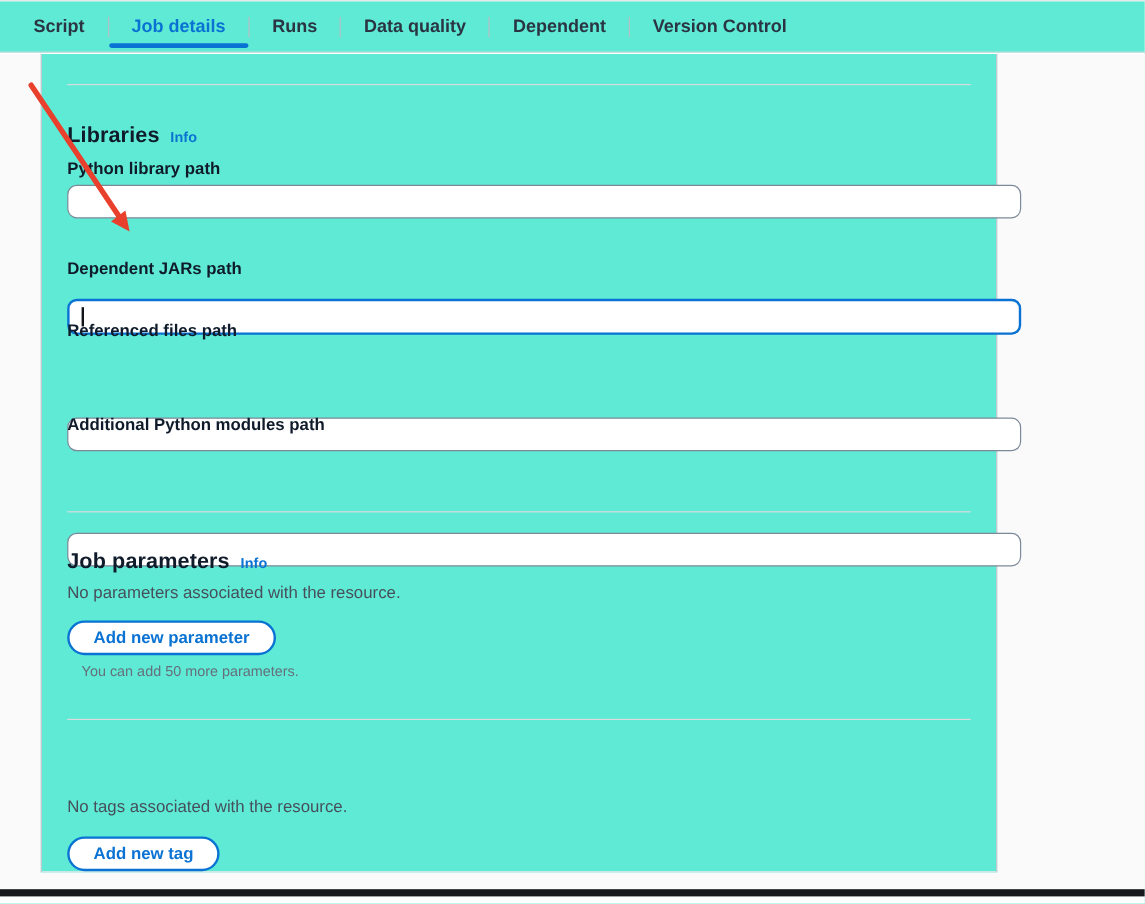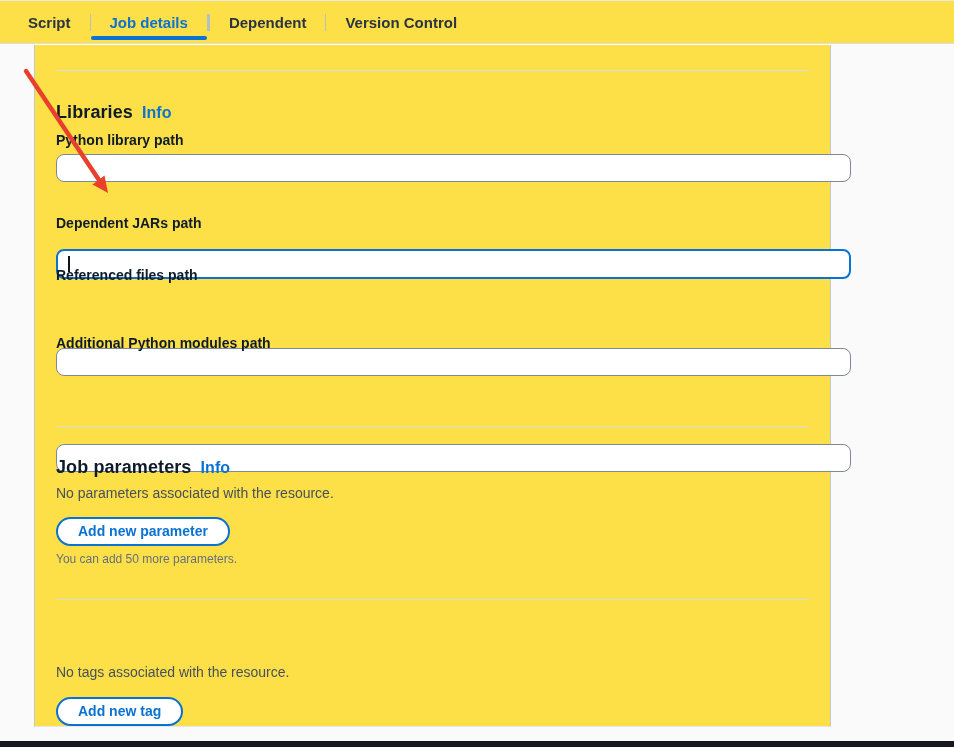--- a/index.html
+++ b/index.html
@@ -10,21 +10,21 @@
     background: #ffffff;
     overflow: hidden;
     border-top: 1px solid #e8e8e8;
   }
 
   
   .tabbar {
     position: absolute;
     top: 0; left: 0; right: 0;
     height: 43px;
-    background: #fde047;
+    background: #5eead4;
     border-bottom: 1px solid #d9dce1;
     display: flex;
     align-items: stretch;
     padding-left: 9px;
   }
   .tab {
     position: relative;
     display: flex;
     align-items: center;
     padding: 0 19px;
@@ -59,40 +59,40 @@
     background: #fafafb;
   }
 
   
   .panel {
     position: absolute;
     top: 44px;
     left: 34px;
     width: 797px;
     height: 682px;
-    background: #fde047;
+    background: #5eead4;
     border-left: 1px solid #c3c8ce;
     border-right: 1px solid #c3c8ce;
     border-bottom: 1px solid #e6e7ea;
   }
   .panel-item { position: absolute; left: 21px; right: 21px; }
 
   .rule { height: 1px; background: #d8dce1; }
 
   .section-heading {
     display: flex;
     align-items: baseline;
     gap: 9px;
     font-size: 18px;
     font-weight: 700;
     color: #0f1b2a;
     letter-spacing: 0.1px;
   }
   .info-link {
-    font-size: 16px;
+    font-size: 12px;
     font-weight: 700;
     color: #0972d3;
     cursor: pointer;
     text-decoration: none;
   }
 
   .field-label {
     font-size: 14px;
     font-weight: 700;
     color: #0f1b2a;
@@ -167,21 +167,23 @@
   }
 </style>
 </head>
 <body>
 
 <div class="tabbar">
   <div class="tab">Script</div>
   <div class="tab-divider"></div>
   <div class="tab active">Job details</div>
   <div class="tab-divider"></div>
-  <div class="tab-divider"></div>
+  <div class="tab">Runs</div>
+  <div class="tab-divider"></div>
+  <div class="tab">Data quality</div>
   <div class="tab-divider"></div>
   <div class="tab">Dependent</div>
   <div class="tab-divider"></div>
   <div class="tab">Version Control</div>
 </div>
 
 <div class="page-bg"></div>
 
 <div class="panel">
 
@@ -201,36 +203,36 @@
   <div class="panel-item input-wrap focused" style="top:176px;">
     <input class="text-input" type="text" value="" style="">
     <span class="caret"></span>
   </div>
 
   <div class="panel-item field-label" style="top:222px;">Referenced files path</div>
   <div class="panel-item input-wrap" style="top:245px;">
     <input class="text-input" type="text" value="" style="">
   </div>
 
-  <div class="panel-item field-label" style="top:290px;">Additional Python modules path</div>
+  <div class="panel-item field-label" style="top:300px;">Additional Python modules path</div>
   <div class="panel-item input-wrap" style="top:313px;">
     <input class="text-input" type="text" value="" style="">
   </div>
 
   <div class="panel-item rule" style="top:381px;"></div>
 
   <div class="panel-item section-heading" style="top:412px;">
     <span>Job parameters</span>
     <a class="info-link">Info</a>
   </div>
   <div class="panel-item body-text" style="top:440px;">No parameters associated with the resource.</div>
   <div class="panel-item" style="top:472px;">
     <button class="pill-button">Add new parameter</button>
   </div>
-  <div class="panel-item hint-text" style="top:507px;">You can add 50 more parameters.</div>
+  <div class="panel-item hint-text" style="top:507px;margin-left:12px;">You can add 50 more parameters.</div>
 
   <div class="panel-item rule" style="top:554px;"></div>
 
   <div class="panel-item" style="top:652px;">
     <button class="pill-button">Add new tag</button>
   </div>
   <div class="panel-item body-text" style="top:619px;">No tags associated with the resource.</div>
 
 </div>
 

